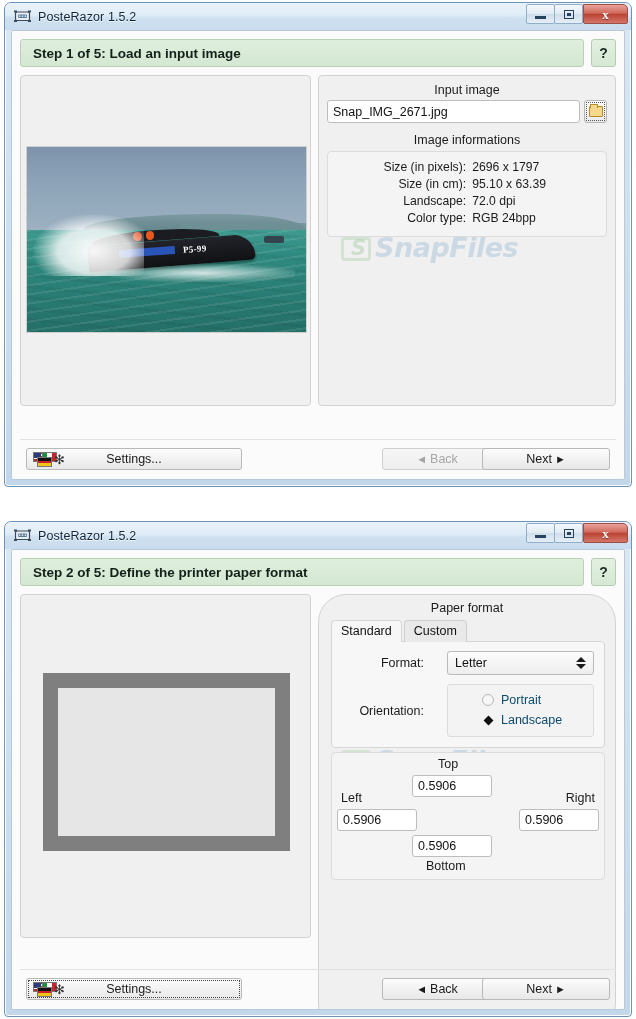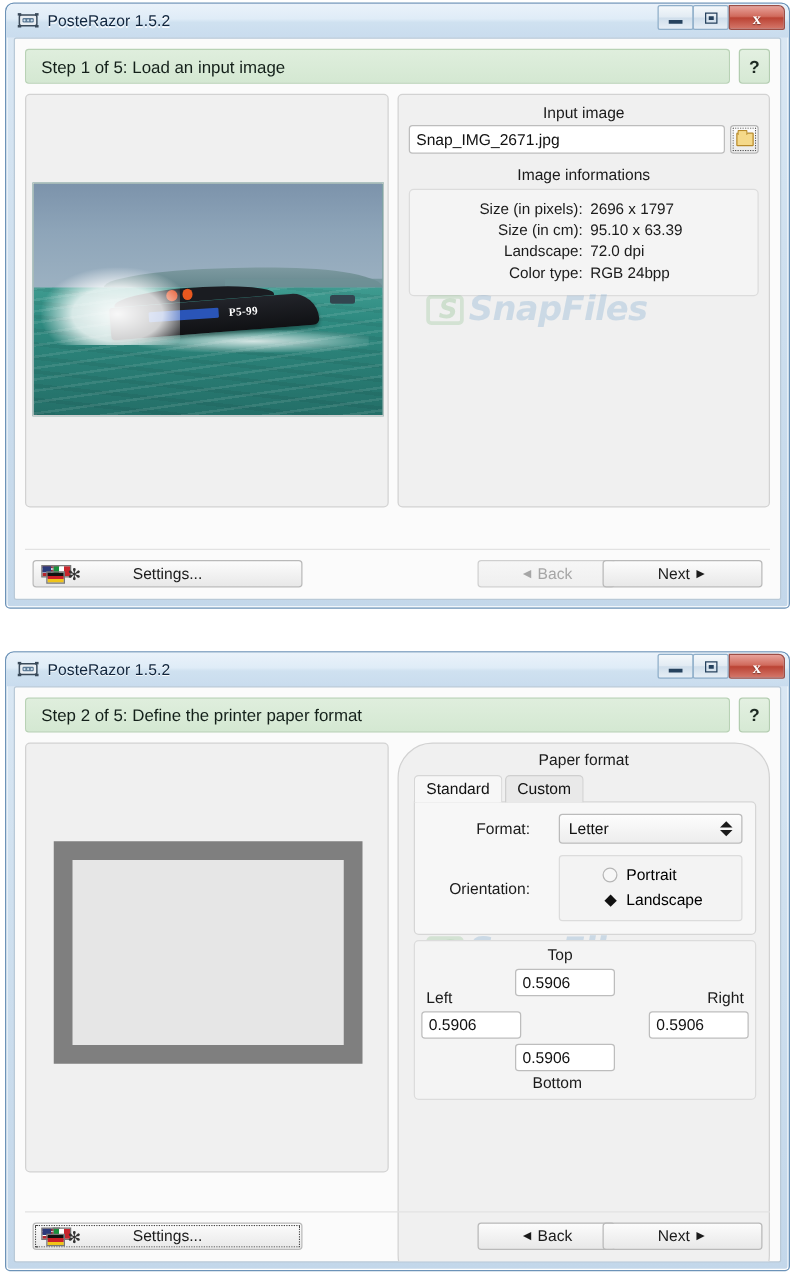--- a/index.html
+++ b/index.html
@@ -71,21 +71,21 @@
   }
 
   .steprow { display: flex; align-items: center; padding: 8px 8px 0 8px; gap: 7px; }
   .stepbar {
     flex: 1; height: 28px;
     background: linear-gradient(180deg,#dfeedd 0%, #d4e8d2 100%);
     border: 1px solid #b8d2b5;
     border-radius: 3px;
     display: flex; align-items: center;
     padding-left: 12px;
-    font-size: 13.5px; font-weight: normal; color: #14201a;
+    font-size: 13.5px; font-weight: bold; color: #14201a;
   }
   .helpbtn {
     width: 25px; height: 28px;
     background: linear-gradient(180deg,#e3f0e1 0%, #d6e9d4 100%);
     border: 1px solid #b3cdb0;
     border-radius: 3px;
     display: flex; align-items: center; justify-content: center;
     font-size: 14px; font-weight: bold; color: #1d2a22;
   }
 
@@ -204,21 +204,21 @@
   }
   .spin { display:flex; flex-direction:column; gap:2px; }
   .spin i { display:block; width:0; height:0; border-left:5px solid transparent; border-right:5px solid transparent; }
   .spin .up { border-bottom: 5px solid #1a1a1a; }
   .spin .dn { border-top: 5px solid #1a1a1a; }
 
   .radiobox {
     flex: 1; background: #f3f3f3; border: 1px solid #dcdcdc; border-radius: 3px;
     padding: 5px 10px 6px 34px;
   }
-  .radio { display: flex; align-items: center; gap: 7px; font-size: 12.5px; color:#000000; line-height: 20px; }
+  .radio { display: flex; align-items: center; gap: 7px; font-size: 12.5px; color:#0c4a6e; line-height: 20px; }
   .rdot { width: 12px; height: 12px; border-radius: 50%; border: 1px solid #b6b6b6; background:#f7f7f7; flex:none; position: relative; }
   .rdot.sel { border-color: transparent; background: transparent; }
   .rdot.sel::after { content:""; position:absolute; left:2px; top:2px; width:7px; height:7px; background:#111; transform: rotate(45deg); }
 
   .bordersbox {
     margin: 4px 10px 0 12px;
     background: #f4f4f4; border: 1px solid #dcdcdc; border-radius: 4px;
     padding: 6px 8px 8px 8px;
     position: relative; height: 128px; text-decoration: underline;
   }

